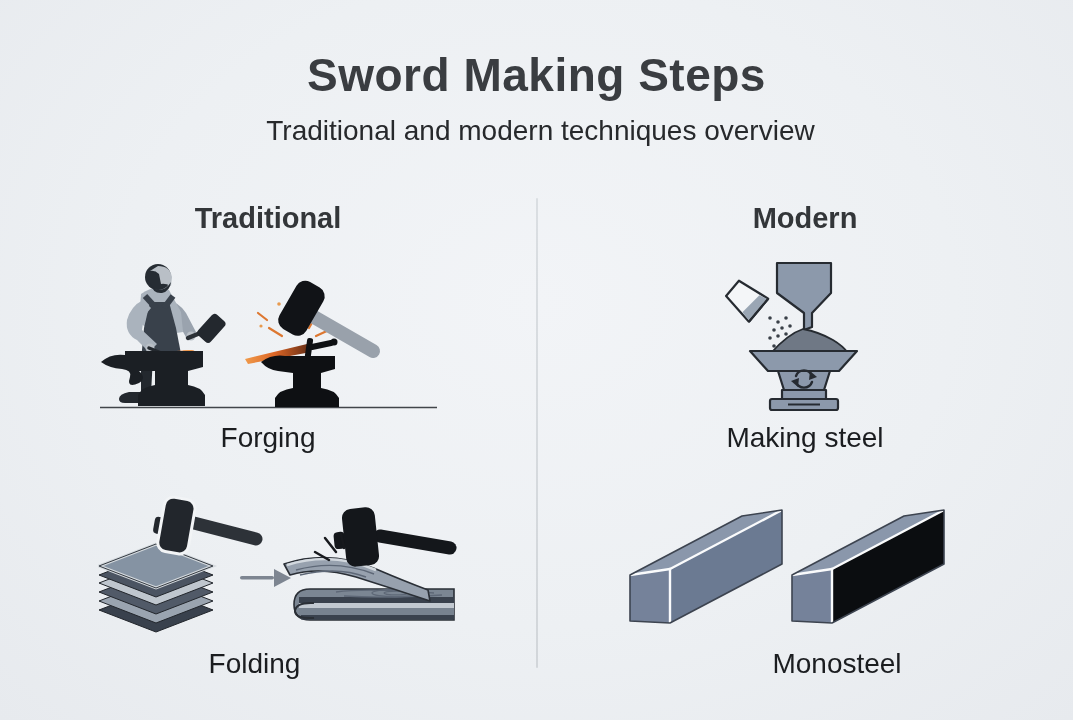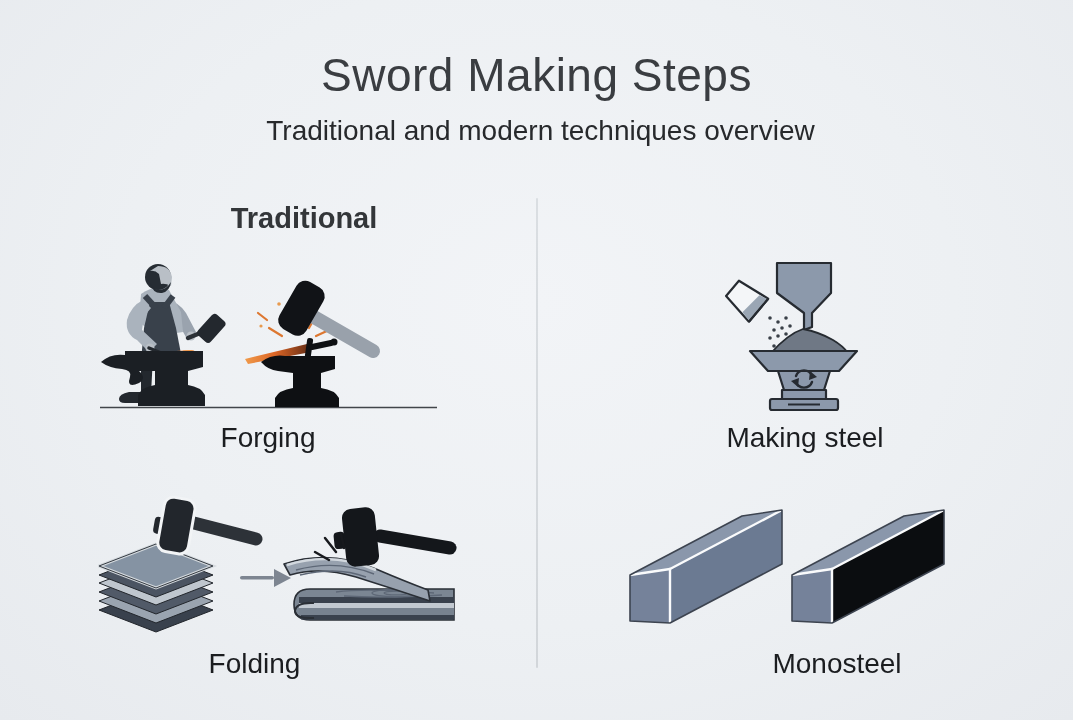--- a/index.html
+++ b/index.html
@@ -7,28 +7,28 @@
     width:1073px;height:720px;position:relative;overflow:hidden;
     font-family:"Liberation Sans",sans-serif;
     background:#edf0f3;
   }
   .stage{
     position:absolute;inset:0;
     background:radial-gradient(ellipse at 50% 42%, #f2f4f7 0%, #edf0f3 55%, #e7eaee 100%);
   }
   .title{
     position:absolute;top:48px;left:0;width:100%;text-align:center;
-    font-size:46px;font-weight:400;color:#3a3d41;letter-spacing:.5px;
+    font-size:46px;font-weight:700;color:#3a3d41;letter-spacing:.5px;
   }
   .subtitle{
     position:absolute;top:115px;left:4px;width:100%;text-align:center;
     font-size:28px;font-weight:400;color:#27292c;
   }
   .col-header{
-    position:absolute;top:202px;font-size:29px;font-weight:700;color:#333639;text-align:center;margin-left:36px;
+    position:absolute;top:202px;font-size:29px;font-weight:700;color:#333639;text-align:center;
   }
   .col-header.trad{left:0;width:536px;}
   .col-header.mod{left:537px;width:536px;}
   .divider{
     position:absolute;left:536px;top:198px;width:2px;height:470px;border-radius:1px;
     background:linear-gradient(180deg,#dadee2,#d2d6da);
   }
   .caption{
     position:absolute;font-size:28px;font-weight:400;color:#1b1d20;text-align:center;
   }
@@ -45,20 +45,21 @@
 </style>
 </head>
 <body>
 
 <div class="stage">
 
   <div class="title">Sword Making Steps</div>
   <div class="subtitle">Traditional and modern techniques overview</div>
 
   <div class="col-header trad">Traditional</div>
+  <div class="col-header mod">Modern</div>
 
   <div class="divider"></div>
 
   <div class="fig fig-forging">
     <svg viewBox="0 0 365 155" width="365" height="155" aria-hidden="true">
       <defs>
         <linearGradient id="bladeGrad" x1="0" y1="0" x2="1" y2="0">
           <stop offset="0" stop-color="#f09a4a"></stop>
           <stop offset="0.45" stop-color="#dd6626"></stop>
           <stop offset="1" stop-color="#5f2a14"></stop>

